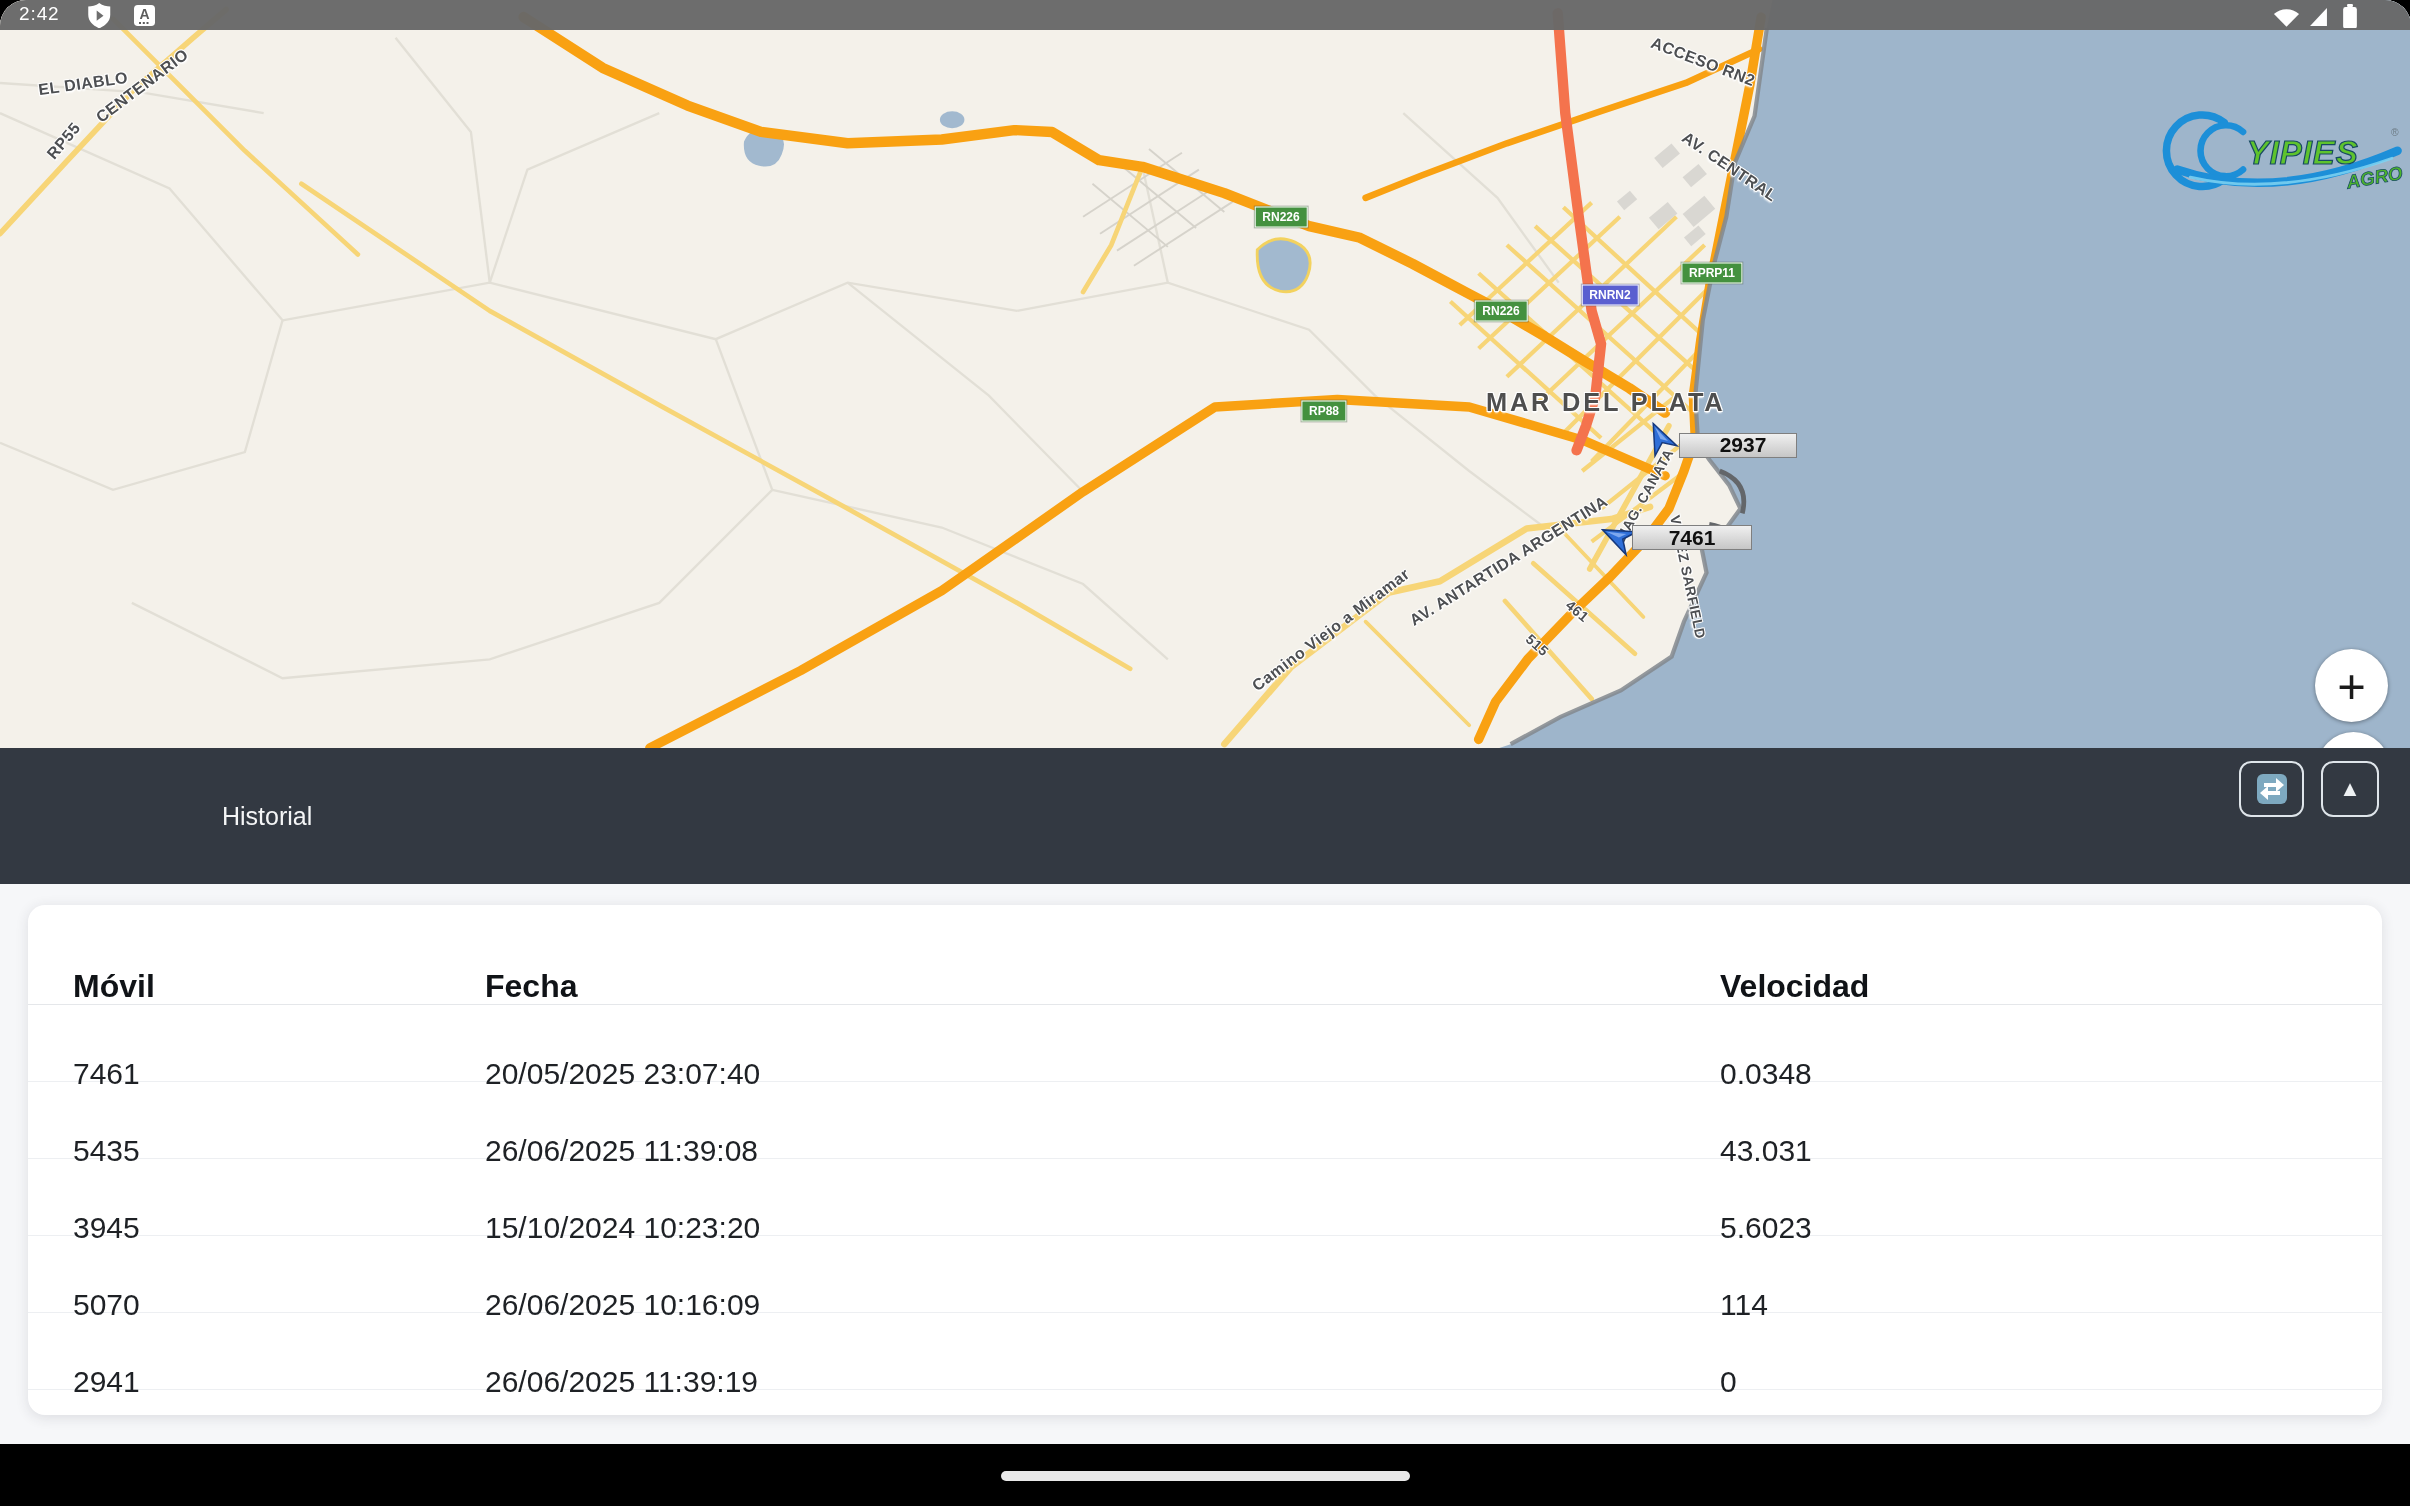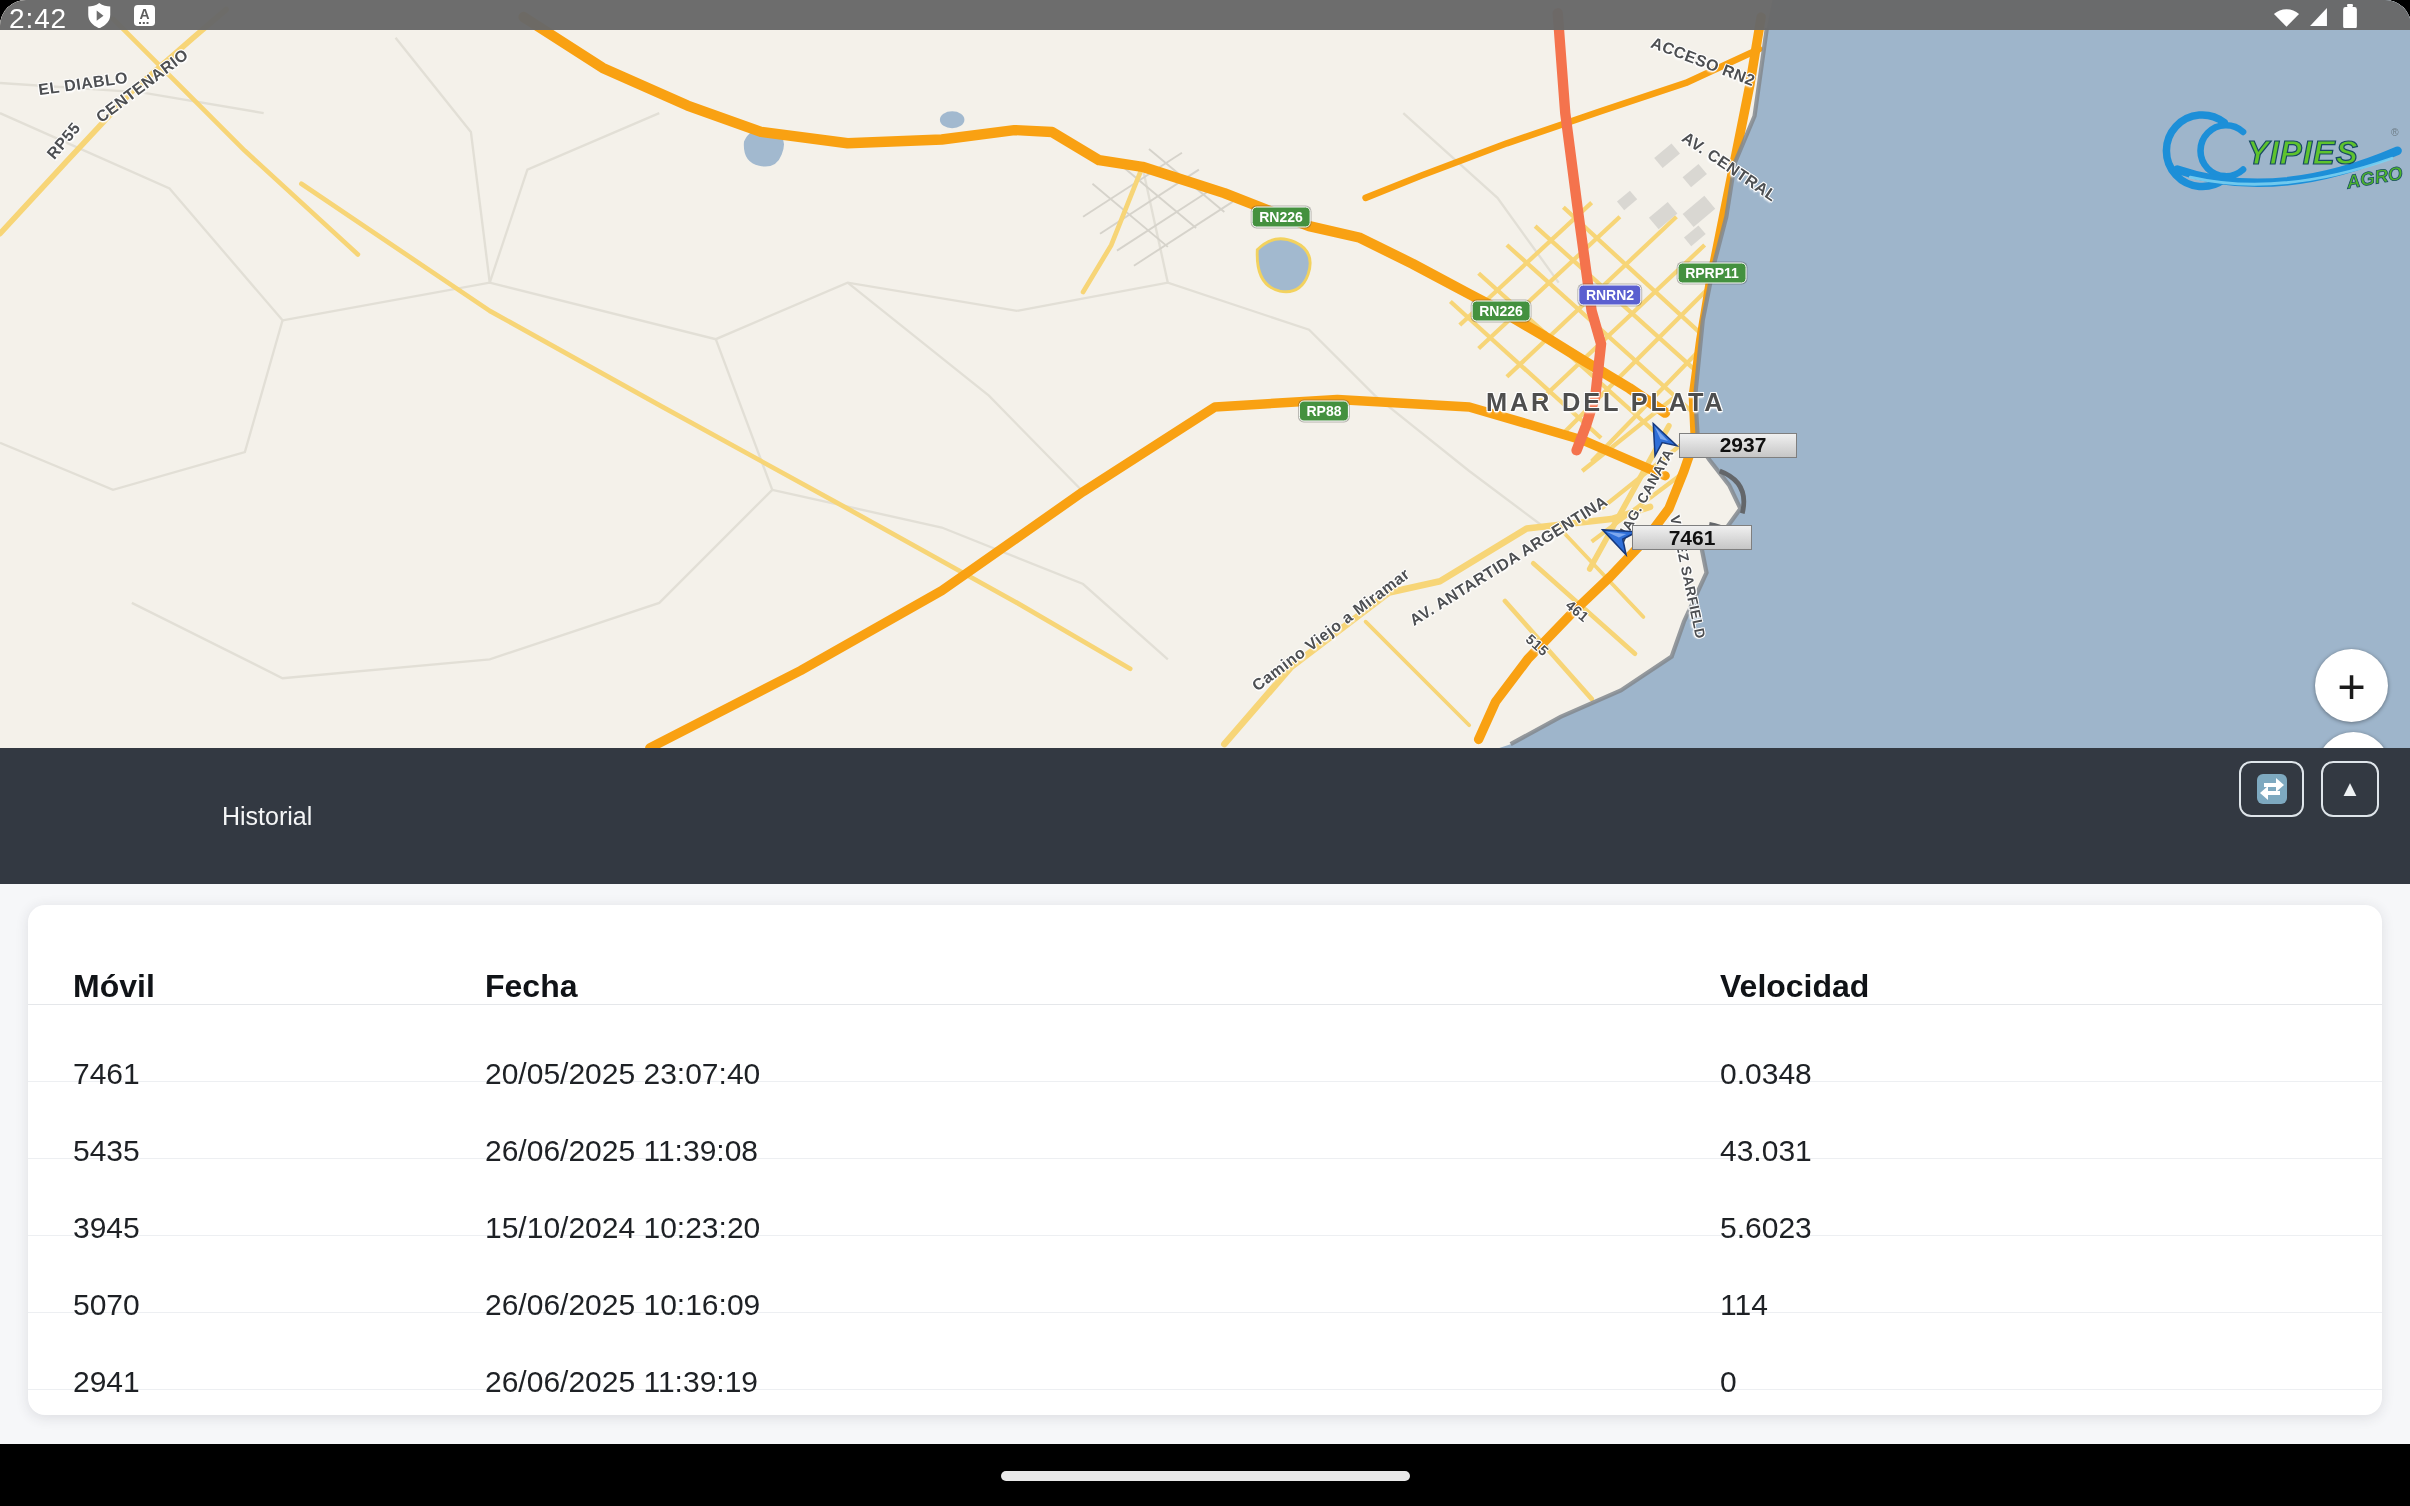--- a/index.html
+++ b/index.html
@@ -8,34 +8,34 @@
   .abs{position:absolute;}
 
   
   .map-area{position:absolute;left:0;top:0;width:2411px;height:748px;overflow:hidden;background:#f4f1ea;}
   .mlabel{position:absolute;font-weight:700;font-size:16px;color:#4d4f52;white-space:nowrap;
     text-shadow:-0.9px -0.9px 0 #fff,0.9px -0.9px 0 #fff,-0.9px 0.9px 0 #fff,0.9px 0.9px 0 #fff,0 1.9px 1.9px #fff;
     transform-origin:center;letter-spacing:0.5px;}
   .mlabel.city{font-size:25.4px;letter-spacing:2.8px;color:#4e4e4e;font-weight:700;}
   .mlabel.small{font-size:14px;}
   .badge{position:absolute;transform:translate(-50%,-50%);padding:0 6.6px;height:21px;line-height:19px;
-    border-radius:5px;color:#fff;font-weight:700;font-size:14px;border:1.4px solid #fff;
+    border-radius:0;color:#fff;font-weight:700;font-size:12px;border:1.4px solid #fff;
     box-shadow:0 0 0 0.9px rgba(60,60,60,.35);white-space:nowrap;}
   .badge.green{background:#44913f;}
   .badge.blue{background:#5a5fd0;}
   .marker-label{position:absolute;background:linear-gradient(#f0f0f0,#c6c6c6);border:1.9px solid #7f7f7f;
     font-weight:700;font-size:21px;color:#101010;display:flex;align-items:center;justify-content:center;}
   .zoom-btn{position:absolute;width:73px;height:73px;border-radius:50%;background:#fff;
     box-shadow:0 0.9px 4.7px rgba(0,0,0,.4);display:flex;align-items:center;justify-content:center;
     font-size:49px;font-weight:400;color:#1b1b1b;cursor:pointer;}
   .zoom-btn.partial{top:732px;}
 
   
   .status-bar{position:absolute;left:0;top:0;width:2411px;height:30px;background:rgba(104,104,104,.97);color:#fff;}
-  .sb-time{position:absolute;left:9px;top:2.8px;font-size:28px;font-weight:500;letter-spacing:0.9px;}
+  .sb-time{position:absolute;left:19px;top:2.8px;font-size:19px;font-weight:500;letter-spacing:0.9px;}
   .sb-a-icon{position:absolute;left:134px;top:4.7px;width:21px;height:21px;background:#fff;border-radius:3.8px;
     color:#5c5c5c;font-weight:700;font-size:14px;text-align:center;line-height:19px;}
   .sb-a-icon::after{content:"";position:absolute;left:4.7px;bottom:1.9px;width:1.9px;height:1.9px;background:#5c5c5c;
     box-shadow:3.8px 0 0 #5c5c5c,7.5px 0 0 #5c5c5c;}
 
   
   .tab-bar{position:absolute;left:0;top:748px;width:2411px;height:136px;background:#333942;}
   .tab-selected{position:absolute;left:31px;top:20px;width:176px;height:97px;background:#4a525b;
     display:flex;align-items:center;justify-content:center;font-size:34px;color:#14171b;cursor:pointer;}
   .tab-plain{position:absolute;left:222px;top:20px;width:122px;height:97px;display:flex;align-items:center;

